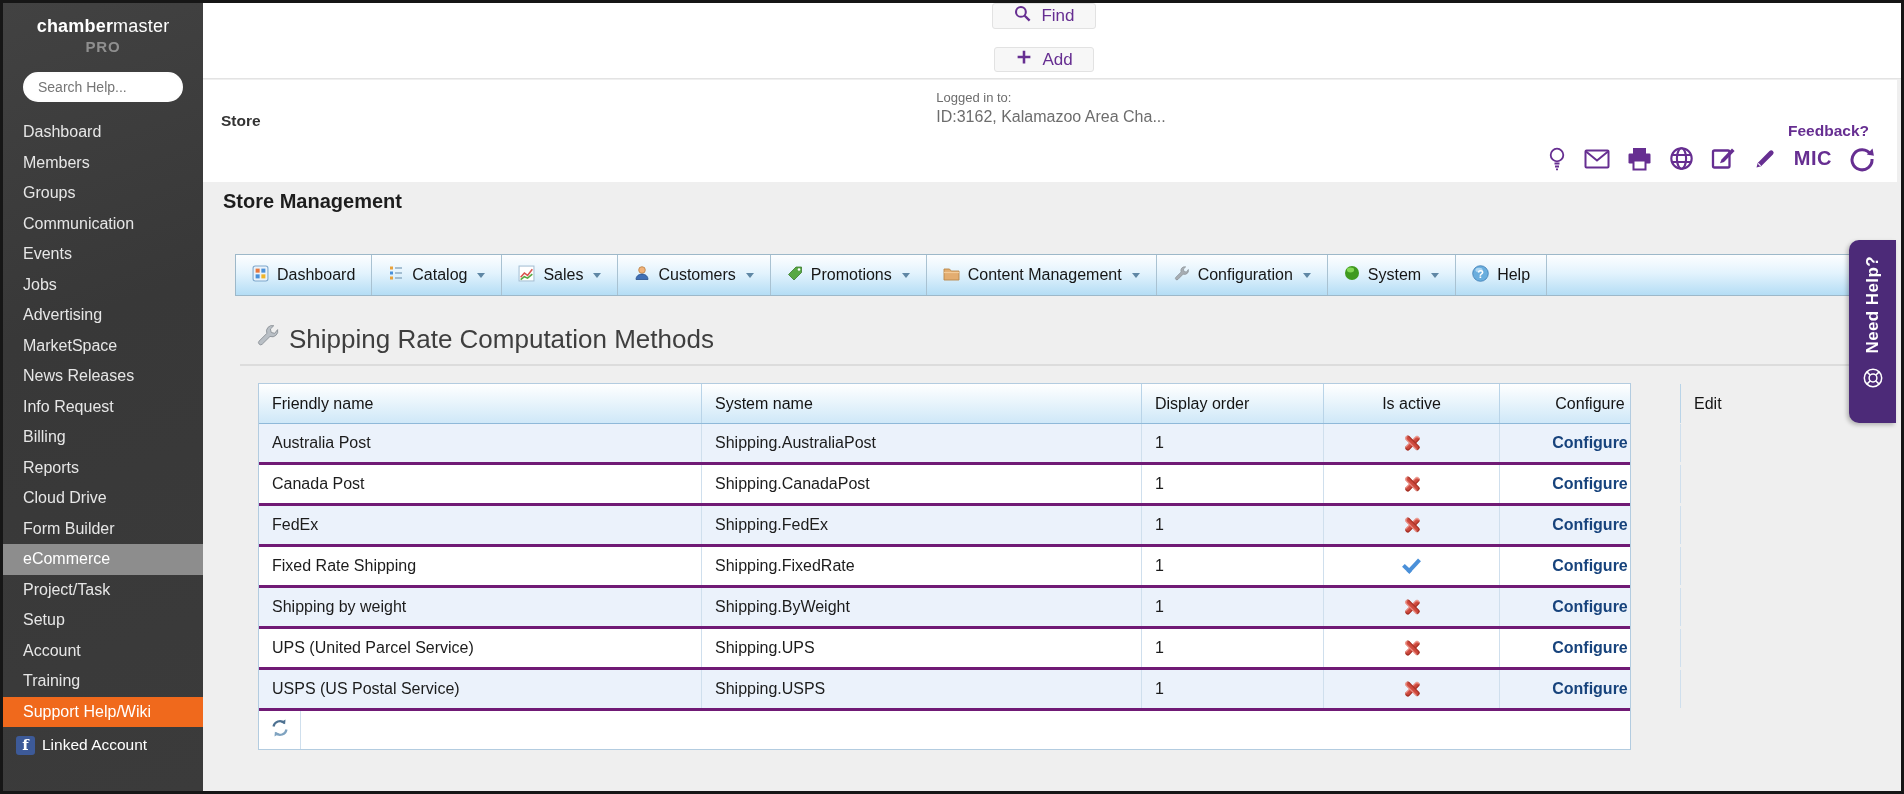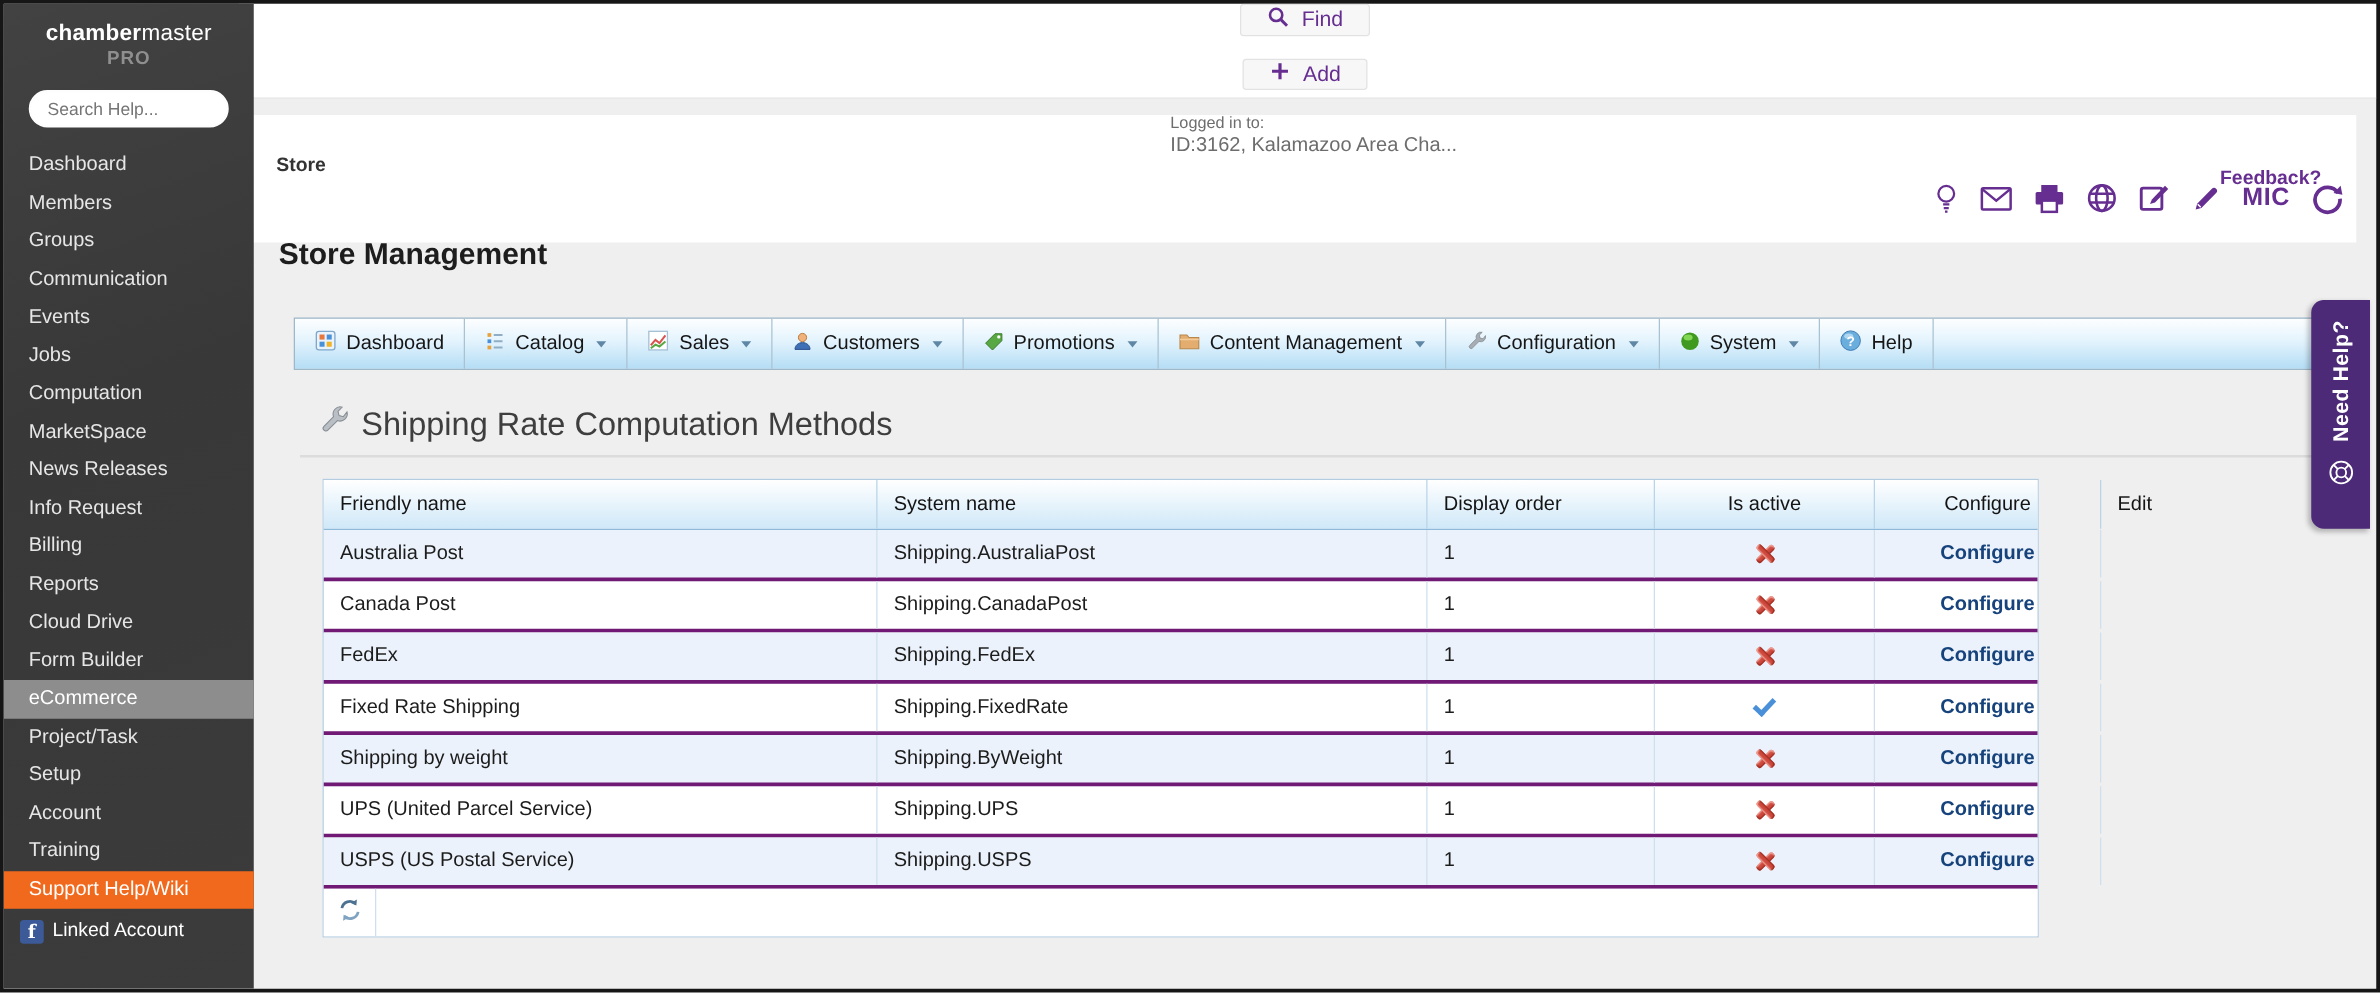--- a/index.html
+++ b/index.html
@@ -47,26 +47,26 @@
     justify-content:center; gap:9px; color:#662e91; font-size:17px; cursor:pointer;
   }
   .logged { margin-left:14px; color:#6d6d6d; line-height:1.3; }
   .logged .l1 { font-size:13px; }
   .logged .l2 { font-size:16px; }
   .tb-icons { margin-left:auto; display:flex; align-items:center; gap:17px; }
   .tb-icon { cursor:pointer; display:flex; align-items:center; }
   .mic { color:#662e91; font-weight:bold; font-size:20px; letter-spacing:.5px; }
 
   
-  .crumbbar { position:absolute; left:188px; top:77px; right:16px; height:102px; background:#fff; z-index:3;margin-top:12px; }
+  .crumbbar { position:absolute; left:188px; top:77px; right:4px; height:102px; background:#fff; z-index:3; }
   .crumb    { position:absolute; left:30px;  top:32px; font-weight:bold; font-size:15.5px; color:#333; }
   .feedback { position:absolute; right:28px; top:42px; color:#662e91; font-weight:bold; font-size:15.5px; cursor:pointer; }
 
   
-  .page-title { position:absolute; left:220px; top:187px; font-size:24px; font-weight:bold; color:#1d1d1d; }
+  .page-title { position:absolute; left:220px; top:187px; font-size:20px; font-weight:bold; color:#1d1d1d; }
 
   .menubar {
     position:absolute; left:232px; top:251px; width:1617px; height:42px;
     background:linear-gradient(180deg,#fdfeff 0%,#e3f3fd 45%,#b4ddf5 100%);
     border:1px solid #9db8c9; display:flex; align-items:stretch; z-index:2;
   }
   .menu-item { display:flex; align-items:center; gap:8px; padding:0 16px;
                border-right:1px solid #a9c2d2; font-size:16px; color:#161616; cursor:pointer; }
   .menu-item .arrow { display:none; width:0; height:0; border-left:4.5px solid transparent;
                       border-right:4.5px solid transparent; border-top:5px solid #5f87a5; margin-left:2px; }
@@ -128,21 +128,21 @@
     <div class="logo"><span class="bold">chamber</span><span>master</span></div>
     <div class="logo-sub">PRO</div>
     <input class="search-help" placeholder="Search Help..." style="">
     <div class="side-menu">
       <div class="side-item" data-variant="default">Dashboard</div>
       <div class="side-item" data-variant="default">Members</div>
       <div class="side-item" data-variant="default">Groups</div>
       <div class="side-item" data-variant="default">Communication</div>
       <div class="side-item" data-variant="default">Events</div>
       <div class="side-item" data-variant="default">Jobs</div>
-      <div class="side-item" data-variant="default">Computation</div>
+      <div class="side-item" data-variant="default">Advertising</div>
       <div class="side-item" data-variant="default">MarketSpace</div>
       <div class="side-item" data-variant="default">News Releases</div>
       <div class="side-item" data-variant="default">Info Request</div>
       <div class="side-item" data-variant="default">Billing</div>
       <div class="side-item" data-variant="default">Reports</div>
       <div class="side-item" data-variant="default">Cloud Drive</div>
       <div class="side-item" data-variant="default">Form Builder</div>
       <div class="side-item" data-variant="selected">eCommerce</div>
       <div class="side-item" data-variant="default">Project/Task</div>
       <div class="side-item" data-variant="default">Setup</div>

